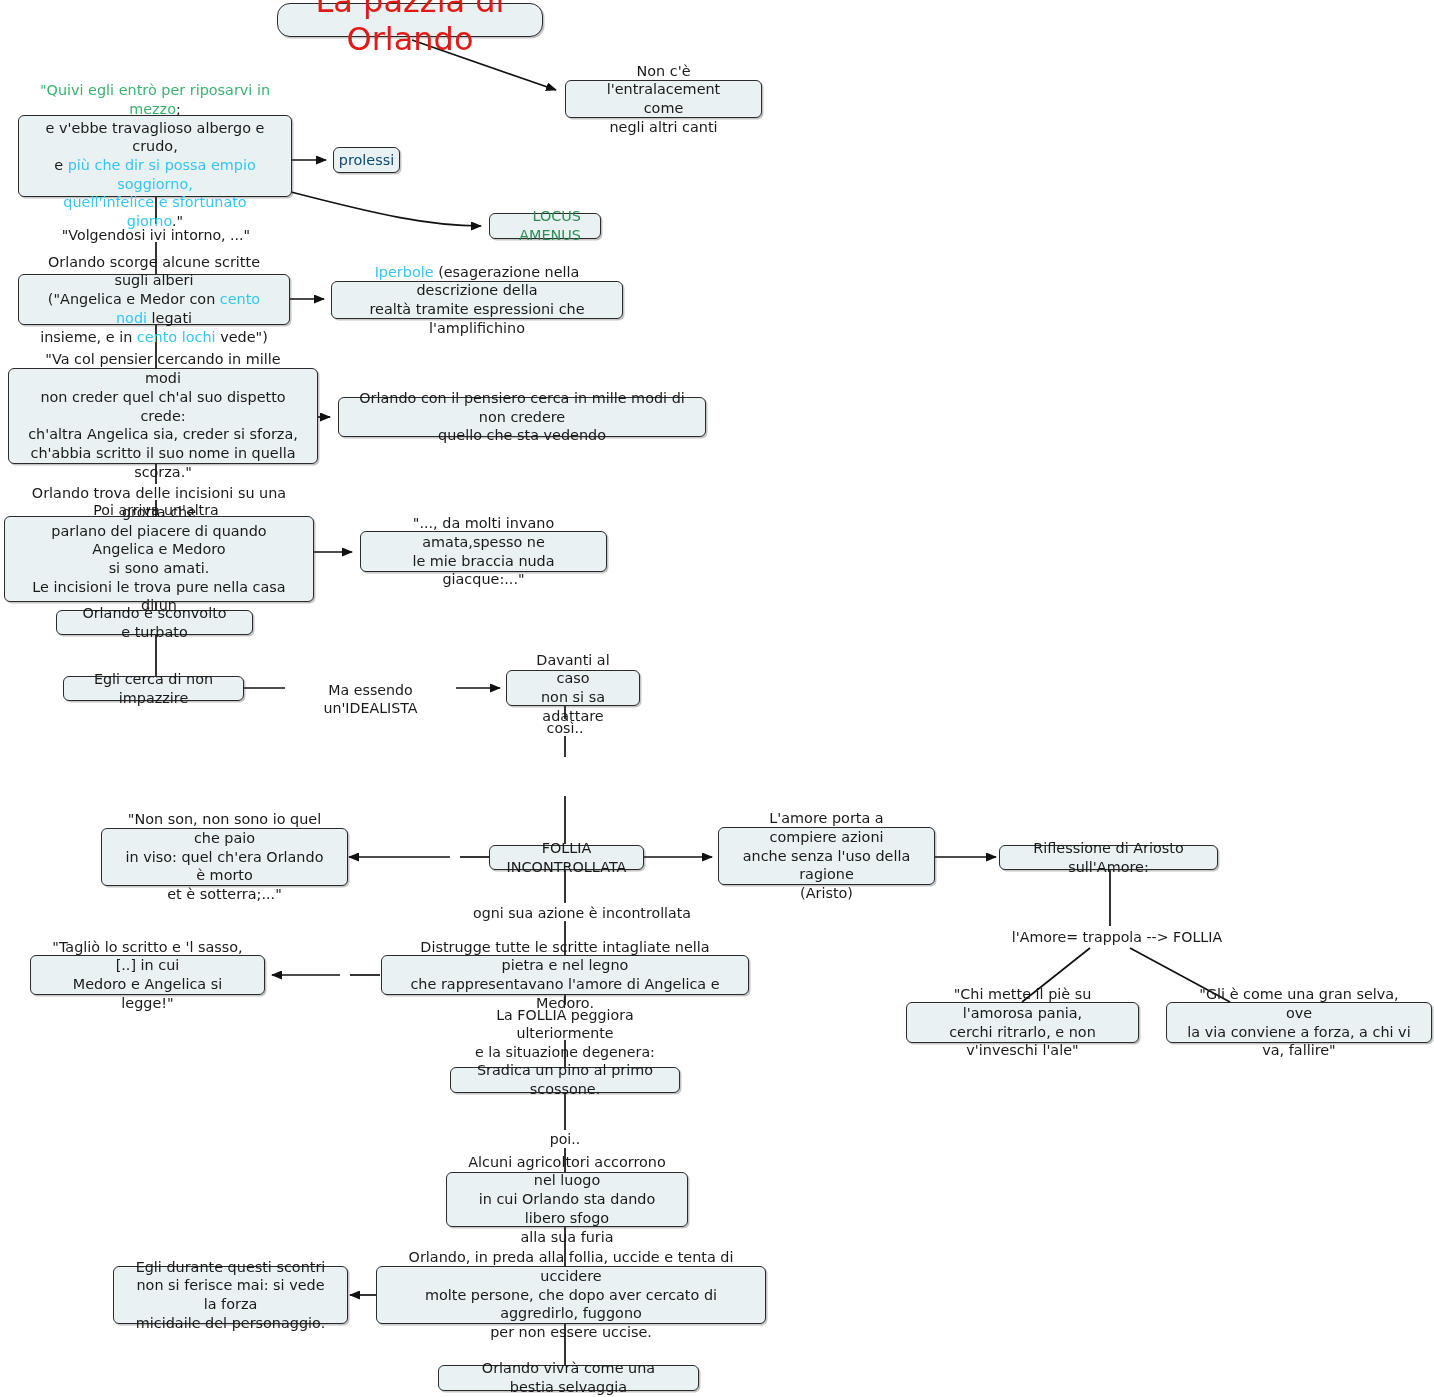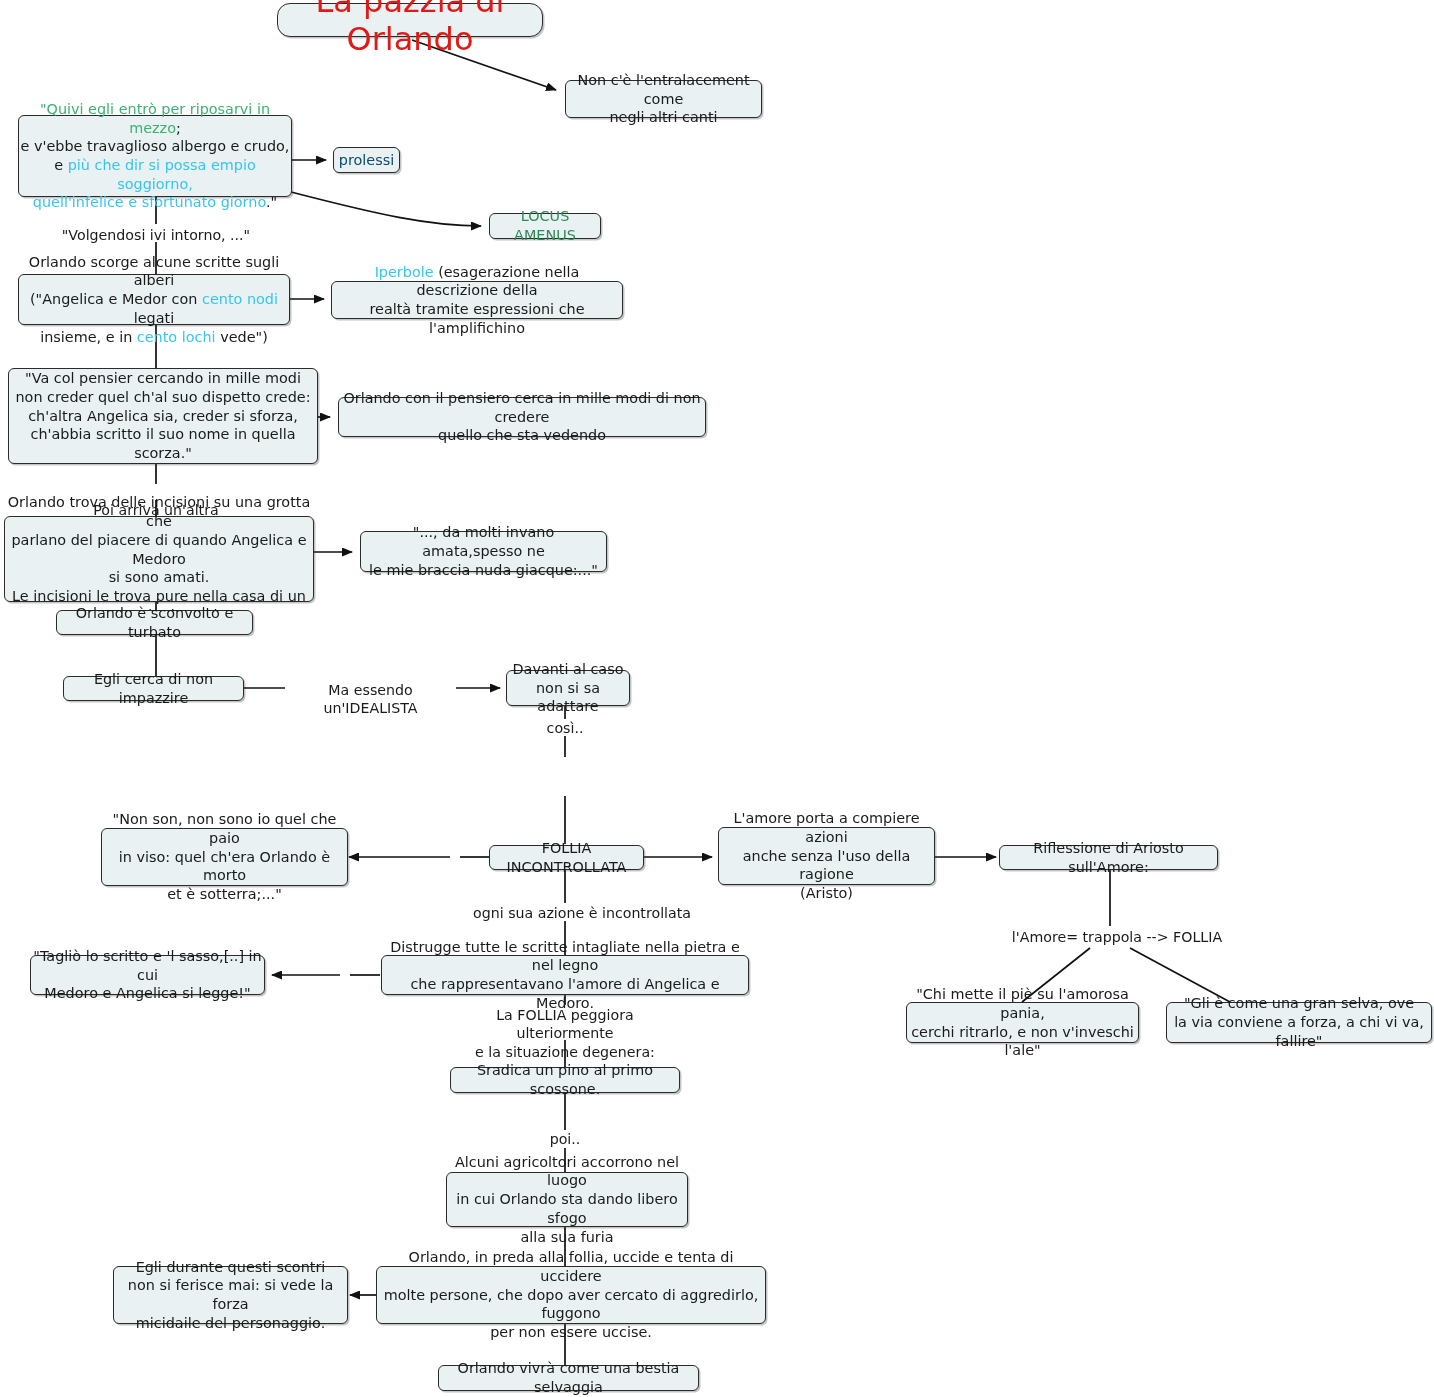--- a/index.html
+++ b/index.html
@@ -14,32 +14,32 @@
   .node{
     position:absolute;
     box-sizing:border-box;
     background:#e9f1f3;
     border:1.6px solid #2b2b2b;
     border-radius:6px;
     display:flex;align-items:center;justify-content:center;
     text-align:center;
     font-size:14.4px;
     line-height:1.30;
-    padding:5px 1px;
+    padding:5px 19px;
     box-shadow:1.5px 1.5px 0 rgba(60,60,60,0.30);
     white-space:pre-line;
   }
   .title-node{
     font-size:32px;
     color:#e01b17;
     border-radius:13px;
     padding:3px 14px;
     line-height:1.2;
   }
-  .tag-green{color:#2e8b57;}
+  .tag-green{color:#2e8b57;text-align:right;}
   .tag-cyan{color:#0c4a6e;}
   .lbl{
     position:absolute;
     font-size:14.2px;
     line-height:1.3;
     text-align:center;
     white-space:pre-line;
     color:#1a1a1a;
   }
   .g1{color:#3cb371;}
@@ -179,21 +179,21 @@
 
   <div class="node" style="left:360px;top:531px;width:247px;height:41px;">"..., da molti invano amata,spesso ne
 le mie braccia nuda giacque:..."</div>
 
   <div class="node" style="left:56px;top:610px;width:197px;height:25px;">Orlando è sconvolto e turbato</div>
 
   <div class="node" style="left:63px;top:676px;width:181px;height:25px;text-align:center;">Egli cerca di non impazzire</div>
 
   <div class="lbl" style="left:283px;top:681px;width:175px;">Ma essendo un'IDEALISTA</div>
 
-  <div class="node" style="left:506px;top:670px;width:124px;height:36px;">Davanti al caso
+  <div class="node" style="left:506px;top:670px;width:134px;height:36px;">Davanti al caso
 non si sa adattare</div>
 
   <div class="lbl" style="left:525px;top:719px;width:80px;">così..</div>
 
 
   <div class="node" style="left:101px;top:828px;width:247px;height:58px;">"Non son, non sono io quel che paio
 in viso: quel ch'era Orlando è morto
 et è sotterra;..."</div>
 
   <div class="node" style="left:489px;top:845px;width:155px;height:25px;">FOLLIA INCONTROLLATA</div>

